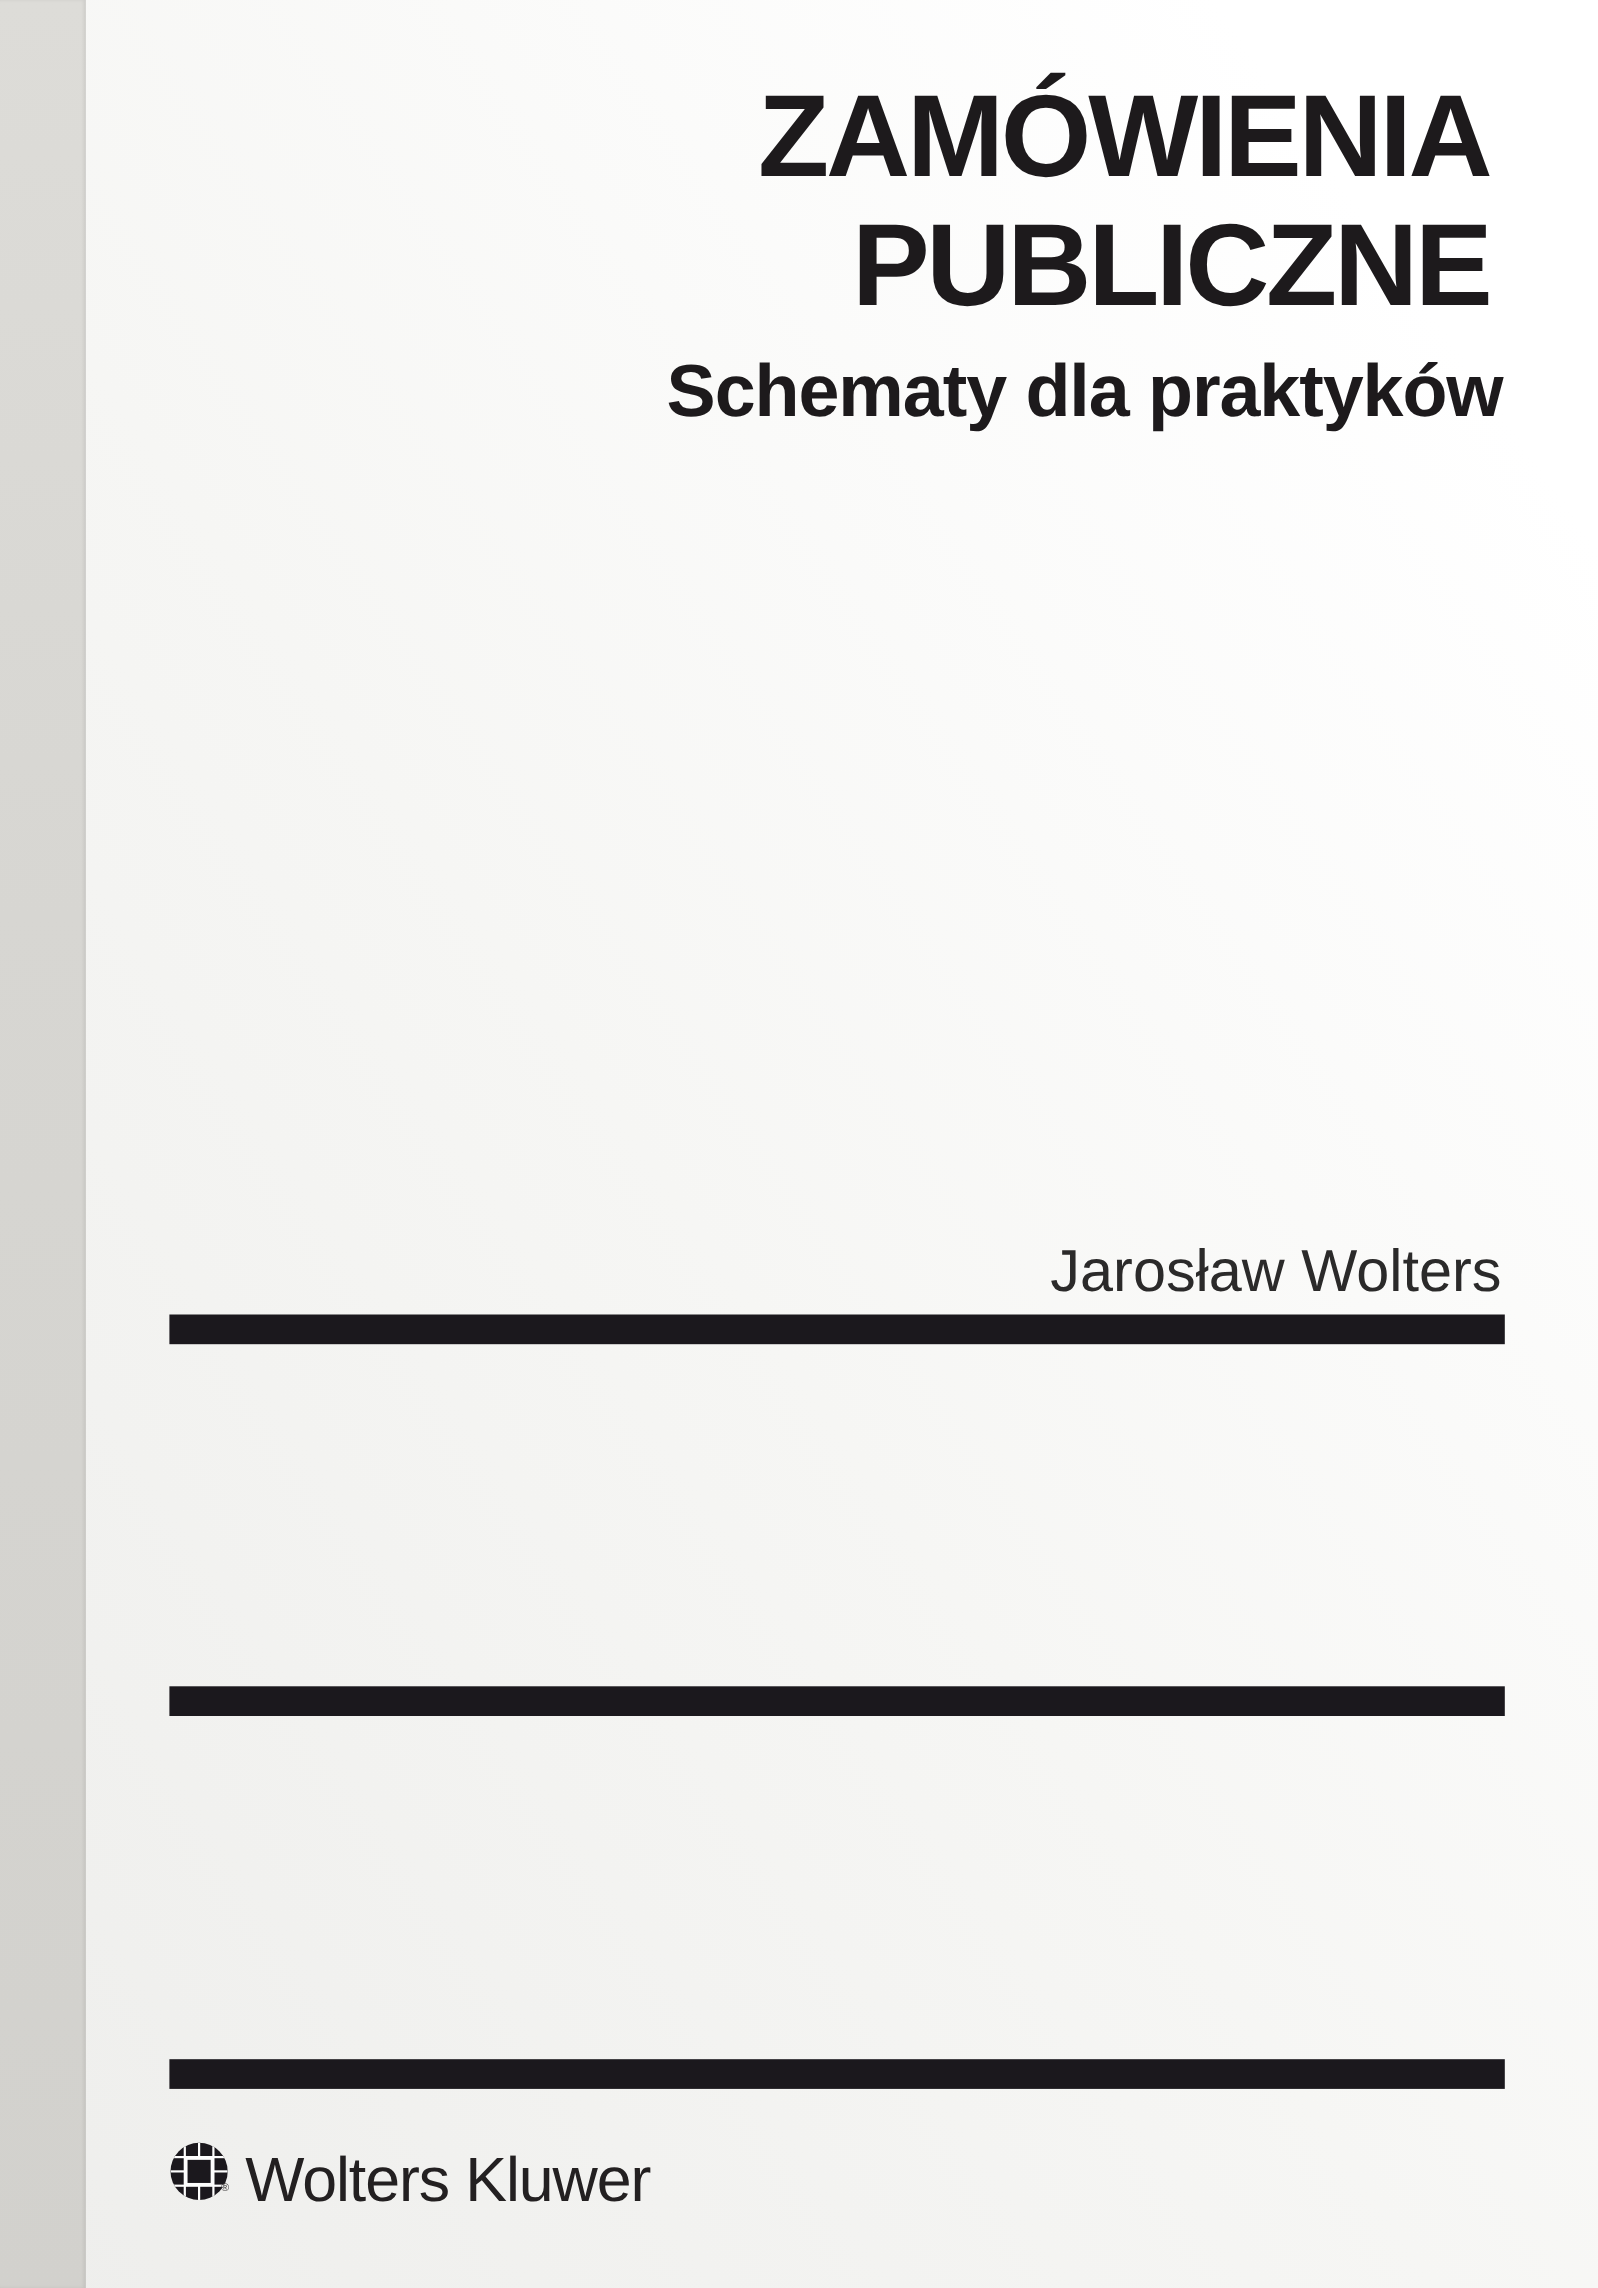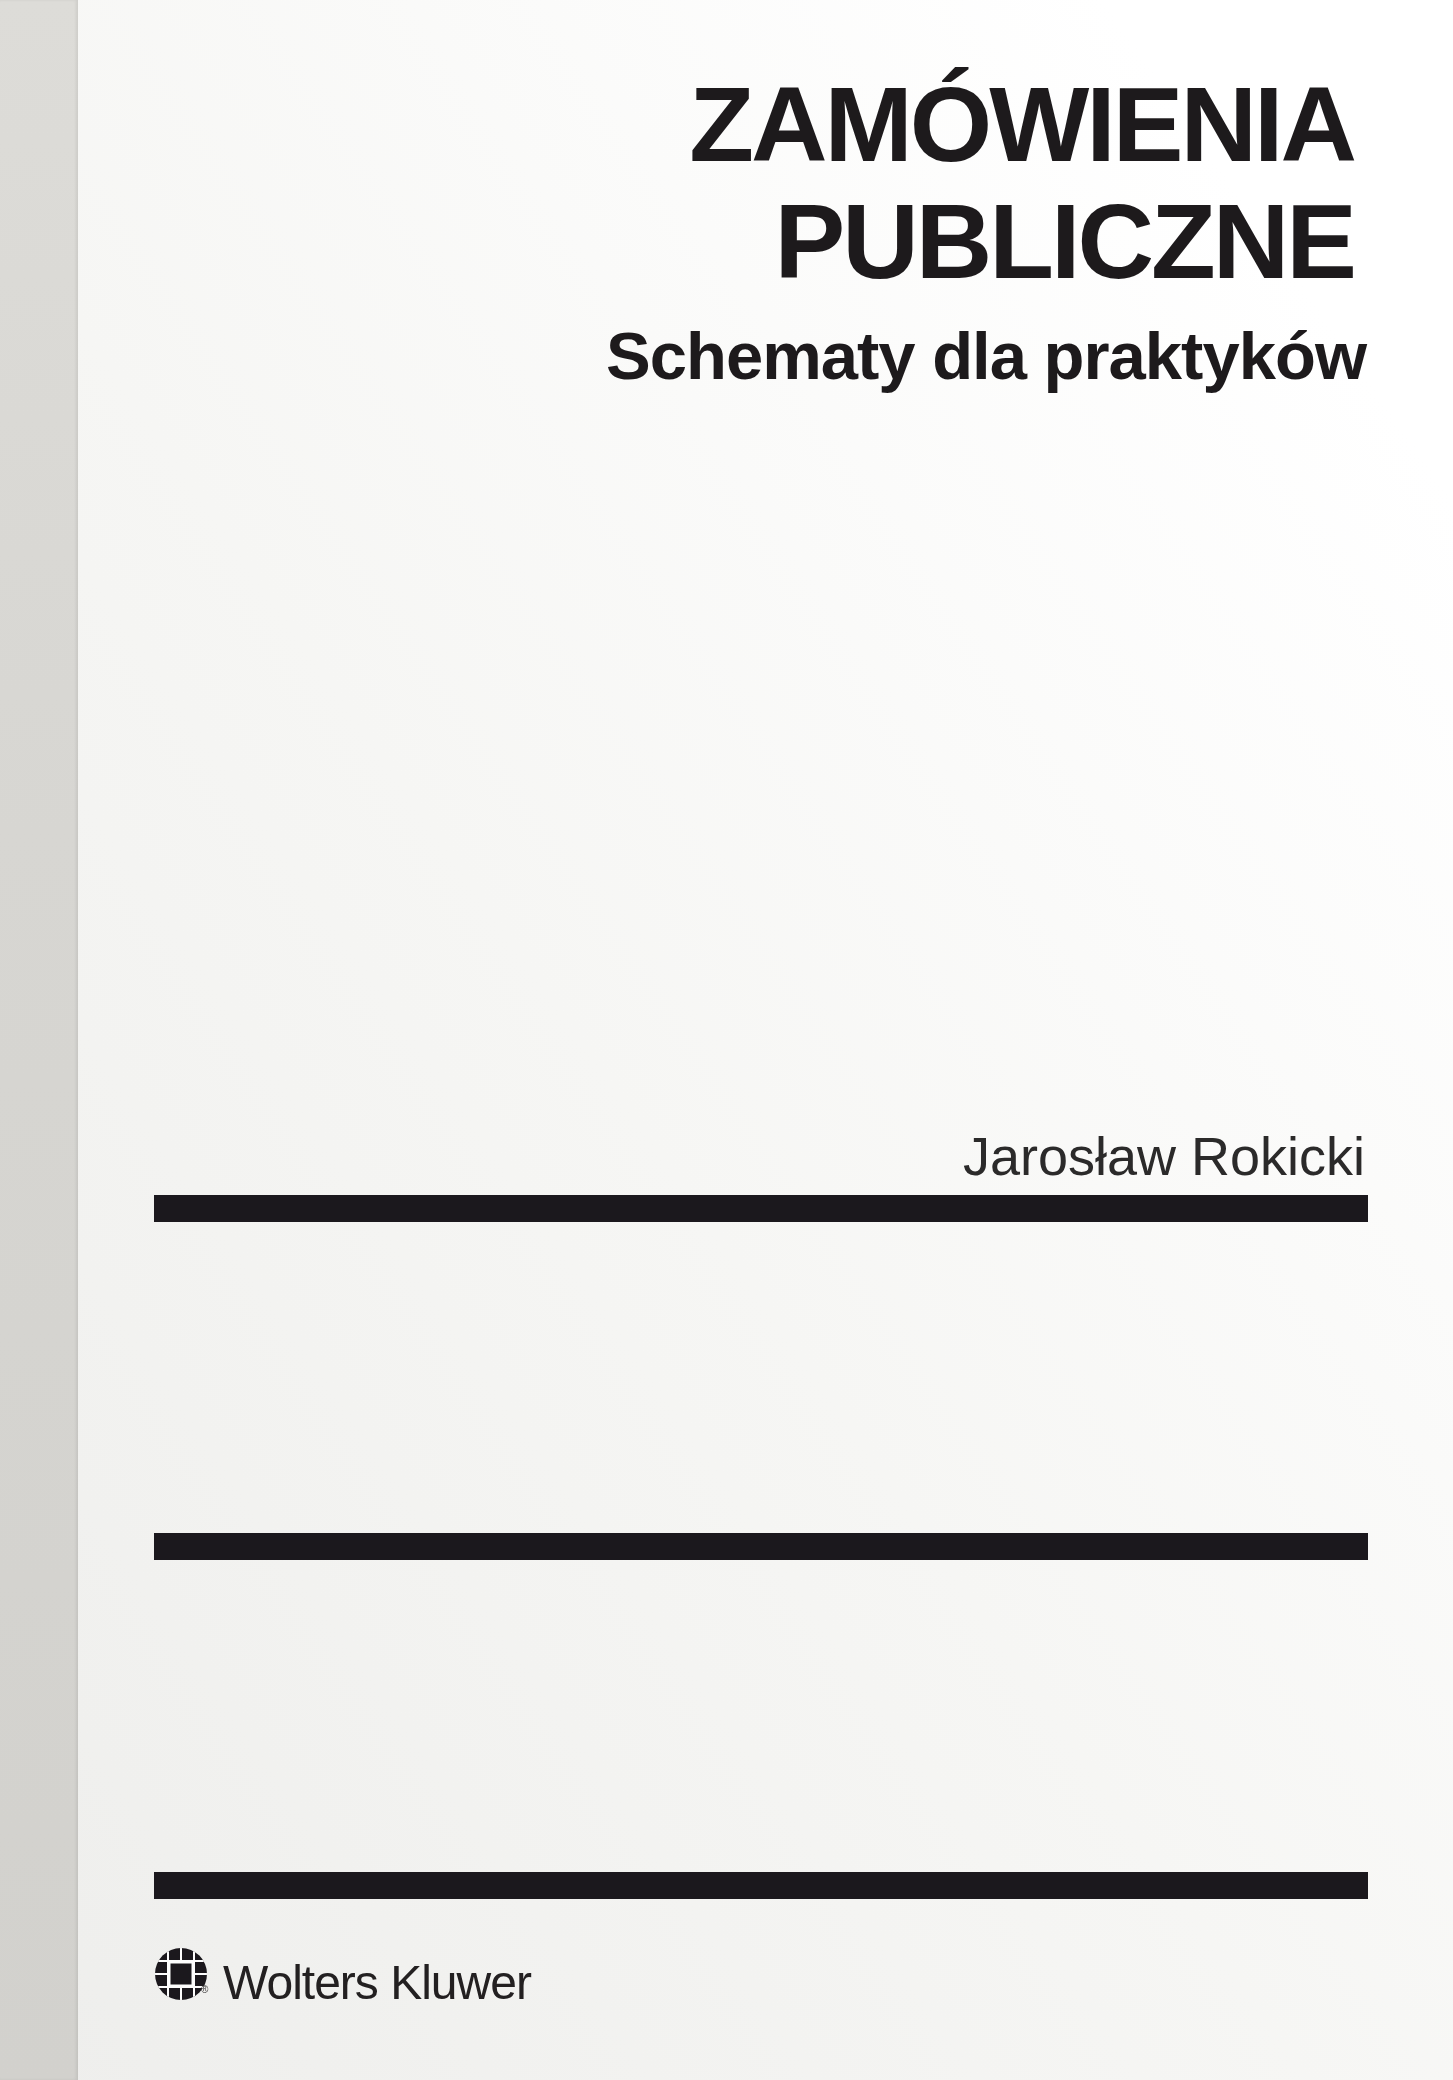--- a/index.html
+++ b/index.html
@@ -83,41 +83,41 @@
     position:absolute;left:50%;top:50%;width:21px;height:21px;
     transform:translate(-50%,-50%);
     background:var(--bar,#1b181d);
   }
   .globe .rmark{
     position:absolute;left:46px;top:37px;
     font-size:10px;color:#3a3738;line-height:10px;
   }
   .publisher-name{
     color:var(--publisher-ink,#232021);
-    font-size:48px;
+    font-size:57px;
     letter-spacing:-1px;
     white-space:nowrap;
     margin-top:16px;
   }
 </style>
 </head>
 <body>
 
 <div class="cover">
 
   <div class="spine"></div>
 
   <div class="title-block">
     <div>ZAMÓWIENIA</div>
     <div>PUBLICZNE</div>
   </div>
 
   <div class="subtitle">Schematy dla praktyków</div>
 
-  <div class="author">Jarosław Rokicki</div>
+  <div class="author">Jarosław Wolters</div>
 
   <div class="bar b1"></div>
   <div class="bar b2"></div>
   <div class="bar b3"></div>
 
   <div class="publisher">
     <div class="globe">
       <div class="sphere">
         <div class="inner-white"></div>
         <div class="gl gv p25"></div>

